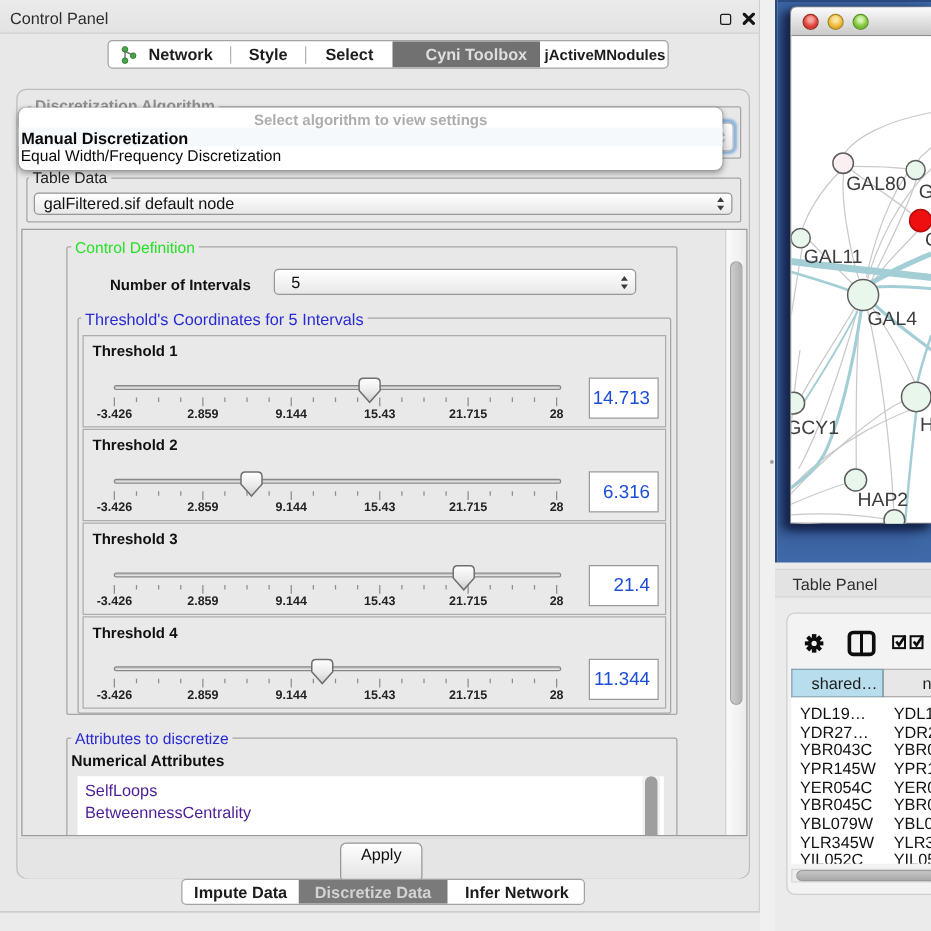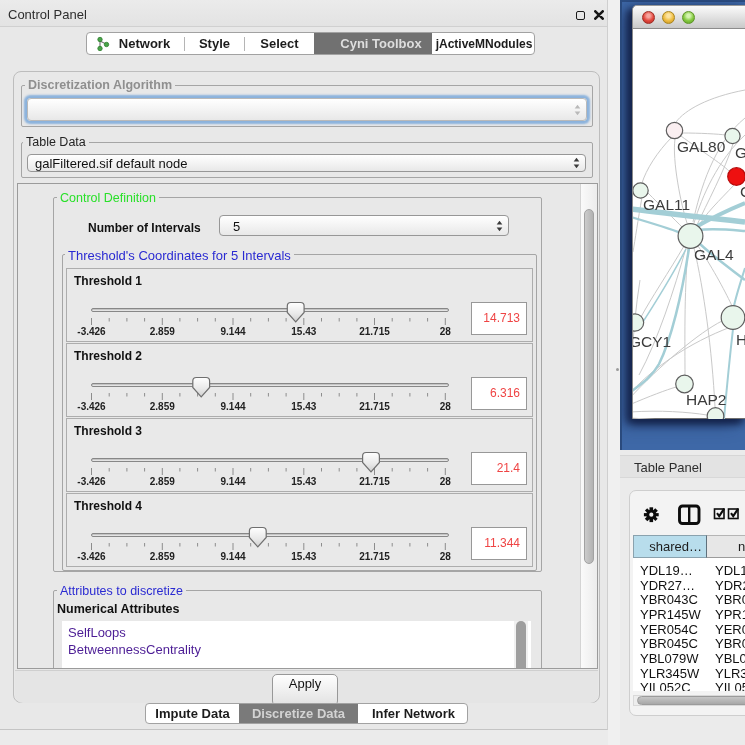--- a/index.html
+++ b/index.html
@@ -33,21 +33,21 @@
 
 #spane { position:absolute; left:3px; top:111px; width:581px; height:486px; border:1px solid #9b9b9b; background:#e8e8e8; overflow:hidden; }
 #vsb { position:absolute; left:562px; top:0; width:17px; height:100%; background:linear-gradient(90deg,#fafafa,#ececec); border-left:1px solid #d4d4d4; }
 #vsb-thumb { position:absolute; left:3px; top:25px; width:10px; height:355px; border-radius:5px; background:linear-gradient(90deg,#cccccc,#b2b2b2); border:1px solid #a2a2a2; }
 
 .thbox { position:absolute; left:48px; width:467px; height:74px; border:1px solid #adadad; background:#e9e9e9; }
 .thtitle { position:absolute; left:7px; top:5px; font-size:12px; font-weight:bold; color:#111; }
 .track { position:absolute; height:4px; border-radius:2px; background:linear-gradient(#b0b0b0 0,#dcdcdc 55%,#eeeeee); border:1px solid #878787; }
 .ticksvg { position:absolute; }
 .tlab { position:absolute; width:60px; text-align:center; font-size:10px; font-weight:bold; color:#222; }
-.valbox { position:absolute; left:404px; top:33px; width:56px; height:33px; background:#fff; border:1px solid #989898; font-size:12px; color:#ef4444; text-align:right; line-height:31px; padding-right:6px; }
+.valbox { position:absolute; left:404px; top:33px; width:56px; height:33px; background:#fff; border:1px solid #989898; font-size:15px; color:#1d4ed8; text-align:right; line-height:31px; padding-right:6px; }
 
 
 #numattr { position:absolute; left:39px; top:418px; font-size:12.5px; font-weight:bold; color:#111; }
 #attrlist { position:absolute; left:44px; top:437px; width:469px; height:47px; background:#fff; overflow:hidden; padding-top:2.5px; }
 #attrlist div { padding-left:6px; font-size:13px; color:#4c1d95; height:17.9px; line-height:17.9px; }
 #alsb { position:absolute; left:496px; top:437px; width:14px; height:47px; background:#f0f0f0; }
 #alsb div { position:absolute; left:2px; top:0px; width:10px; height:62px; background:#9e9e9e; border-radius:5px; }
 
 
 #applybar { position:absolute; left:1px; right:1px; top:598px; height:33px; background:#e5e5e5; border-top:1px solid #cfcfcf; border-radius:0 0 8px 8px; }
@@ -322,20 +322,26 @@
           <div id="applybtn">Apply</div>
         </div>
     </div>
 
     <div id="btabs">
       <div class="seg" style="left:0;width:93px;">Impute Data</div>
       <div class="seg" style="left:93px;width:119px;background:#7a7a7a;color:#d3d3d3;">Discretize Data</div>
       <div class="seg" style="left:212px;width:111px;">Infer Network</div>
     </div>
 
+    <div id="menu">
+      <div style="position:absolute;left:0;right:0;top:15.5px;height:15.5px;background:#f6f9fc;border-radius:0;"></div>
+      <div class="m1">Select algorithm to view settings</div>
+      <div class="m2">Manual Discretization</div>
+      <div class="m3">Equal Width/Frequency Discretization</div>
+    </div>
   </div>
 
   <div id="divider">
       <div class="grip"></div>
     </div>
   <div id="bluebg">
   <div id="macwin">
     <svg width="112" height="390" viewBox="633 29 112 390" style="position:absolute;left:0;top:23px;" preserveAspectRatio="none">
       <g fill="none" stroke="#c9c9c9" stroke-width="1">
         <path d="M745,90 C708,97 685,110 676,122"></path>

